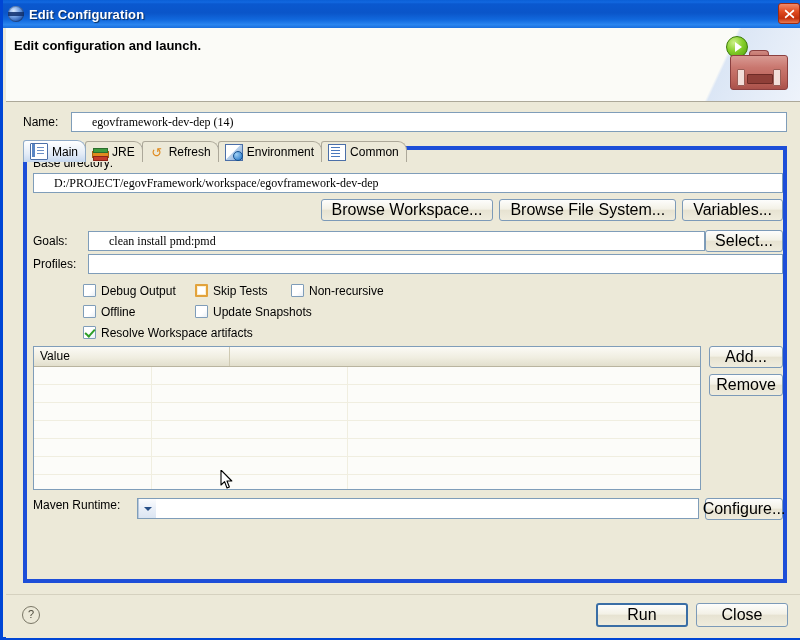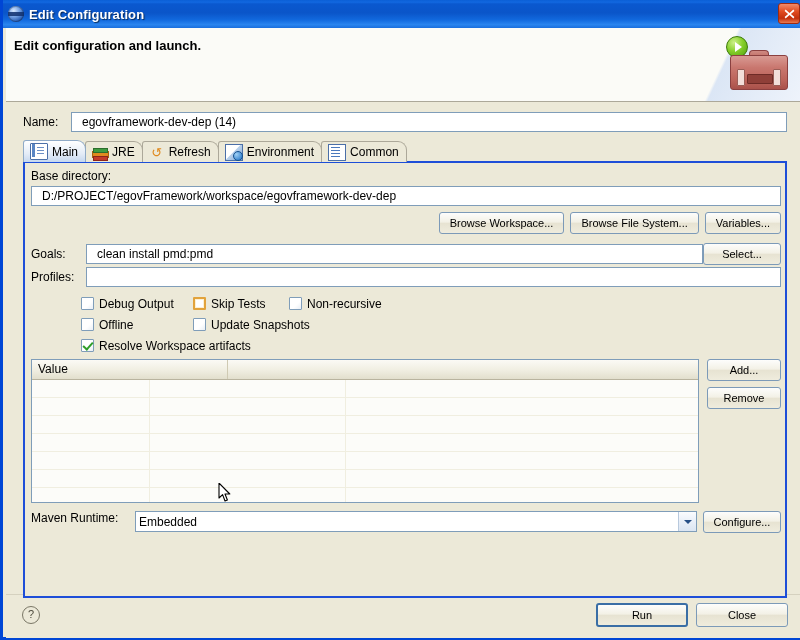--- a/index.html
+++ b/index.html
@@ -174,22 +174,22 @@
     width: 764px; height: 20px;
     display: flex; align-items: center;
   }
   .name-label { width: 48px; font-size: 12px; }
   .textfield {
     box-sizing: border-box;
     border: 1px solid #7f9db9;
     background: #ffffff;
     height: 20px;
     line-height: 18px;
-    padding: 0 10px;
-    font-family: Liberation Sans, sans-serif;
+    padding: 0 20px;
+    font-family: Liberation Serif, serif;
     font-size: 12px;
     color: #000;
     overflow: hidden;
     white-space: nowrap;
   }
   .name-row .textfield { flex: 1; }
 
   
   .tabfolder {
     position: absolute;
@@ -225,24 +225,24 @@
     height: 22px;
   }
   .tab .ticon {
     width: 16px; height: 15px;
     margin-right: 4px;
     flex: none;
     position: relative;
   }
   .tab-pane {
     position: absolute;
-    left: 0; top: 21px;
+    left: 0; top: 6px;
     width: 764px; height: 437px;
     box-sizing: border-box;
-    border: 2px solid #1d4ed8;
+    border: 4px solid #1d4ed8;
     background: #ece9d8;
     z-index: 2;
   }
 
   
   .ic-main {
     background: #ffffff;
     border: 1px solid #4b6fa8;
     border-radius: 1px;
   }
@@ -313,21 +313,21 @@
 
   .btn {
     box-sizing: border-box;
     min-width: 75px;
     height: 22px;
     padding: 0 10px;
     border: 1px solid #7c9ab8;
     border-radius: 3px;
     background: linear-gradient(to bottom, #fdfdfc 0%, #f3f1e6 45%, #e7e3d2 52%, #efecdd 100%);
     font-family: "Liberation Sans", sans-serif;
-    font-size: 11px;
+    font-size: 16px;
     color: #000;
     cursor: pointer;
     display: inline-flex; align-items: center; justify-content: center;
     white-space: nowrap;
   }
   .btn.default {
     border: 2px solid #3a6ea5;
   }
 
   .goals-row { position: absolute; left: 6px; top: 80px; width: 750px; display: flex; align-items: center; }
@@ -670,21 +670,20 @@
           </div>
 
           <div class="table-btns">
             <button class="btn">Add...</button>
             <button class="btn">Remove</button>
           </div>
 
           <div class="runtime-row">
             <span class="lbl">Maven Runtime:</span>
             <div class="combo">
-              <span class="combo-text">Embedded</span>
               <span class="combo-arrow"></span>
             </div>
             <button class="btn">Configure...</button>
           </div>
 
         </div>
       </div>
     </div>
 
     <div class="applyrow">

